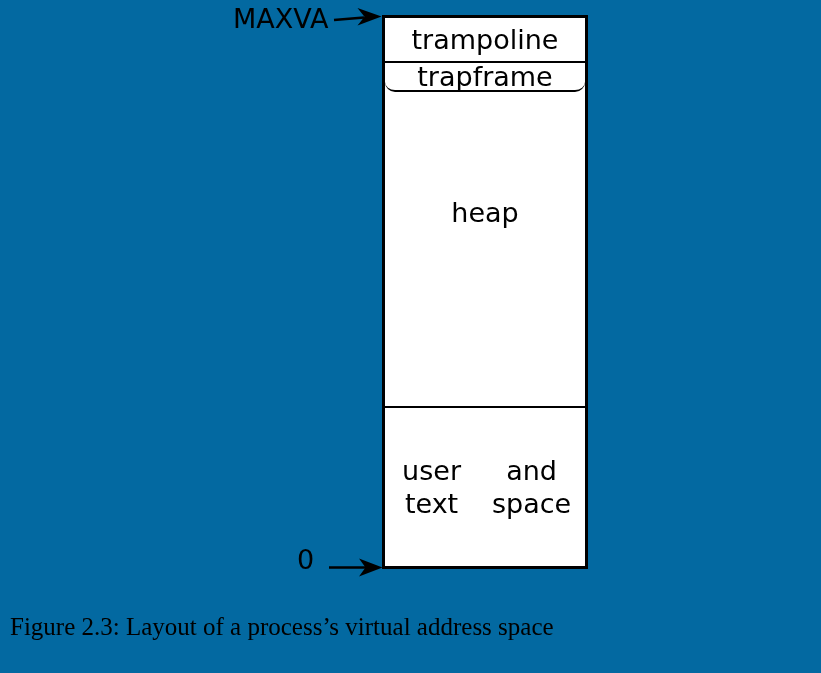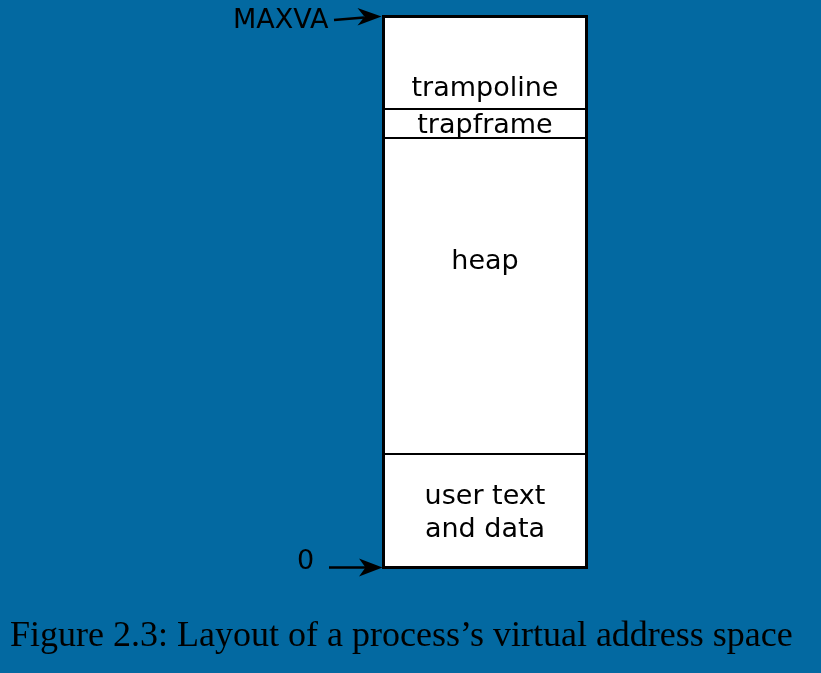--- a/index.html
+++ b/index.html
@@ -37,25 +37,25 @@
     box-sizing: border-box;
     display: flex;
     align-items: center;
     justify-content: center;
     line-height: 1.18;
     flex: 0 0 auto;
   }
   .section.rule {
     border-bottom: 2px solid #000000;
   }
-  .s-trampoline { height: 45px; margin-top: 47px; }
-  .s-trapframe  { height: 29px; }
+  .s-trampoline { height: 45px; }
+  .s-trapframe  { height: 29px; border-radius: 10px; }
   .s-heap       { height: 316px; padding-bottom: 72px; }
   .s-userstack  { height: 43px; }
-  .s-usertext   { flex: 1 1 auto; flex-direction: column; text-align: center; line-height: 33px; }
+  .s-usertext   { flex: 1 1 auto; flex-direction: row; text-align: center; line-height: 33px; }
   
   .maxva-label {
     position: absolute;
     left: 233px;
     top: 4px;
     line-height: 30px;
     white-space: nowrap;
   }
   .zero-label {
     position: absolute;
@@ -71,21 +71,21 @@
     width: 821px;
     height: 673px;
     pointer-events: none;
   }
   
   .caption {
     position: absolute;
     left: 10px;
     top: 613px;
     font-family: "Liberation Serif", serif;
-    font-size: 36px;
+    font-size: 25px;
     color: #000000;
     white-space: nowrap;
   }
 </style>
 </head>
 <body>
 
 <div class="canvas">
 
   <div class="maxva-label diag-font">MAXVA</div>
@@ -113,20 +113,20 @@
       <span>trapframe</span>
     </div>
 
     <div class="section rule s-heap diag-font">
       <span>heap</span>
     </div>
 
 
     <div class="section s-usertext diag-font">
       <span>user text</span>
-      <span>and data</span>
+      <span>and space</span>
     </div>
 
   </div>
 
   <div class="caption">Figure 2.3: Layout of a process’s virtual address space</div>
 
 </div>
 
 </body></html>

